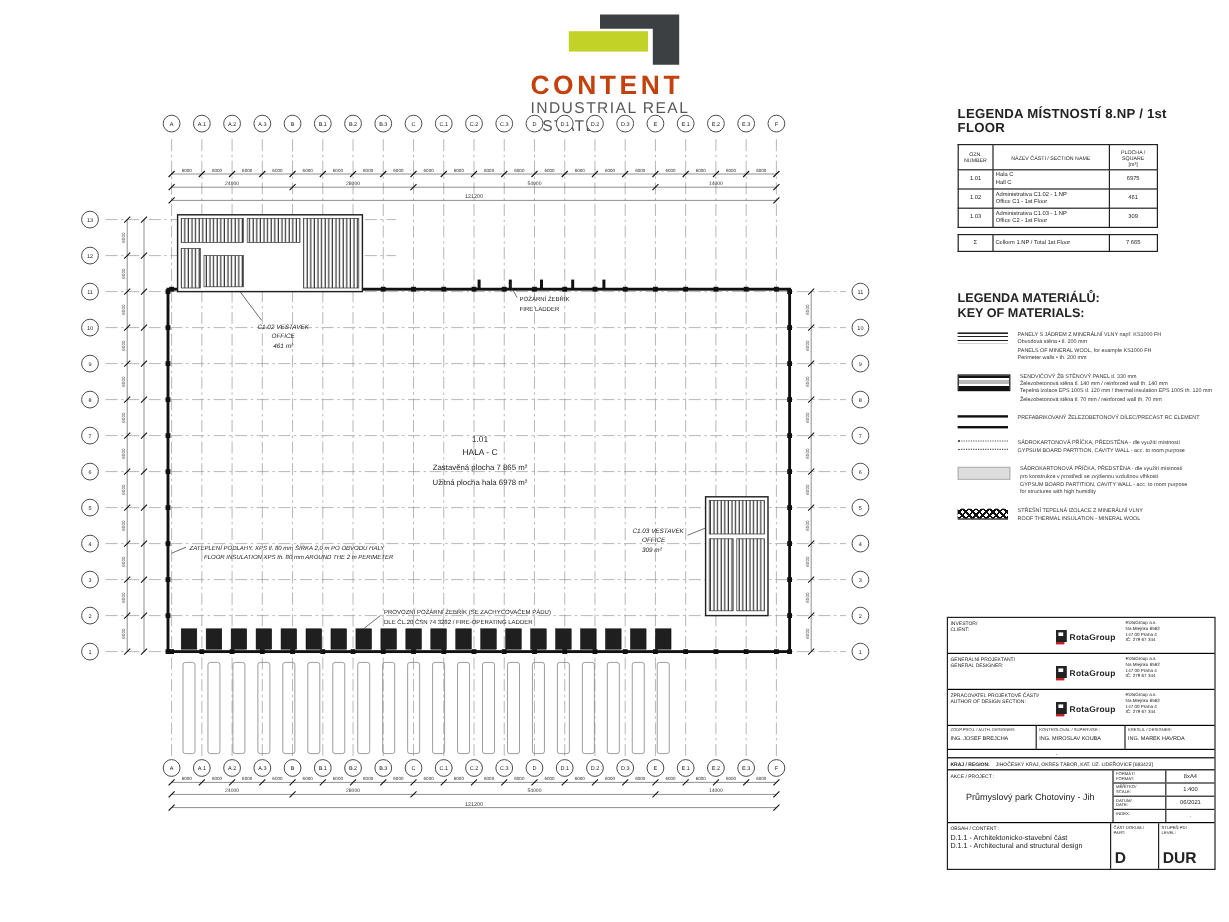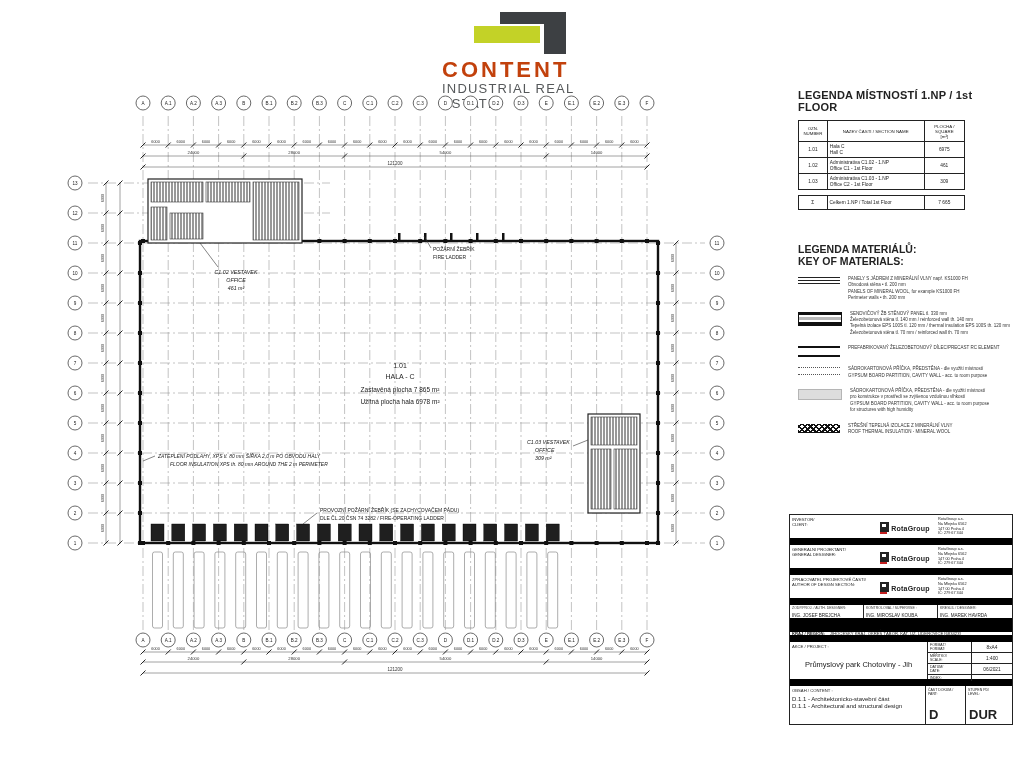--- a/index.html
+++ b/index.html
@@ -50,21 +50,21 @@
   .s2{height:12px;border:1px solid #111;
       background:linear-gradient(to bottom,#111 0 2px,#fff 2px 4px,#b9b9b9 4px 7px,#fff 7px 9px,#111 9px 12px);}
   .s3{height:7px;border-top:2px solid #111;border-bottom:2px solid #111;}
   .s4{height:6px;border-top:1px dotted #555;border-bottom:1px dotted #555;}
   .s5{height:9px;background:#ddd;border:1px solid #b5b5b5;}
   .s6{height:8px;border-bottom:1px solid #111;
       background:repeating-linear-gradient(45deg,#111 0 1.5px,transparent 1.5px 4px),
                  repeating-linear-gradient(-45deg,#111 0 1.5px,transparent 1.5px 4px);}
   
   #titleblock{left:789px;top:514px;width:222px;border:1.2px solid #222;background:#fff;}
-  .tb-row{display:flex;border-bottom:7px solid #000000;box-sizing:border-box;}
+  .tb-row{display:flex;border-bottom:1px solid #000000;box-sizing:border-box;}
   .tb-row:last-child{border-bottom:none;}
   .crow{height:30px;}
   .clabel{width:84px;font-size:4.2px;line-height:5.2px;padding:2px;box-sizing:border-box;}
   .clogo{width:62px;display:flex;align-items:center;justify-content:center;}
   .caddr{flex:1;font-size:3.8px;line-height:4.8px;padding:2px;box-sizing:border-box;}
   .rg{display:flex;align-items:flex-end;}
   .rg-mark{width:9px;height:10px;background:#222;position:relative;margin-right:2px;display:inline-block;}
   .rg-mark::before{content:"";position:absolute;left:2px;top:2px;width:4px;height:3px;background:#fff;}
   .rg-mark::after{content:"";position:absolute;left:0;bottom:-2px;width:7px;height:2px;background:#c32222;}
   .rg b{font-size:7px;letter-spacing:.2px;}
@@ -614,21 +614,21 @@
   <text x="433" y="259" class="ann" font-size="5">FIRE LADDER</text>
 
   <text x="158" y="458" class="ann it" font-size="5">ZATEPLENÍ PODLAHY, XPS tl. 80 mm ŠÍŘKA 2,0 m PO OBVODU HALY</text>
   <text x="170" y="466" class="ann it" font-size="5">FLOOR INSULATION XPS th. 80 mm AROUND THE 2 m PERIMETER</text>
 
   <text x="320" y="512" class="ann" font-size="5">PROVOZNÍ POŽÁRNÍ ŽEBŘÍK (SE ZACHYCOVAČEM PÁDU)</text>
   <text x="320" y="520" class="ann" font-size="5">DLE ČL.20 ČSN 74 3282 / FIRE-OPERATING LADDER</text>
 </svg>
 
 <div id="room-legend" class="abs">
-  <h2>LEGENDA MÍSTNOSTÍ 1.NP / 1st FLOOR</h2>
+  <h2>LEGENDA MÍSTNOSTÍ 8.NP / 1st FLOOR</h2>
   <table class="rl">
     <tbody>
         <tr>
       <th>
         <div>OZN.</div>
             <div>NUMBER</div>
       </th>
       <th>NÁZEV ČÁSTI / SECTION NAME</th>
       <th>
         <div>PLOCHA /</div>

